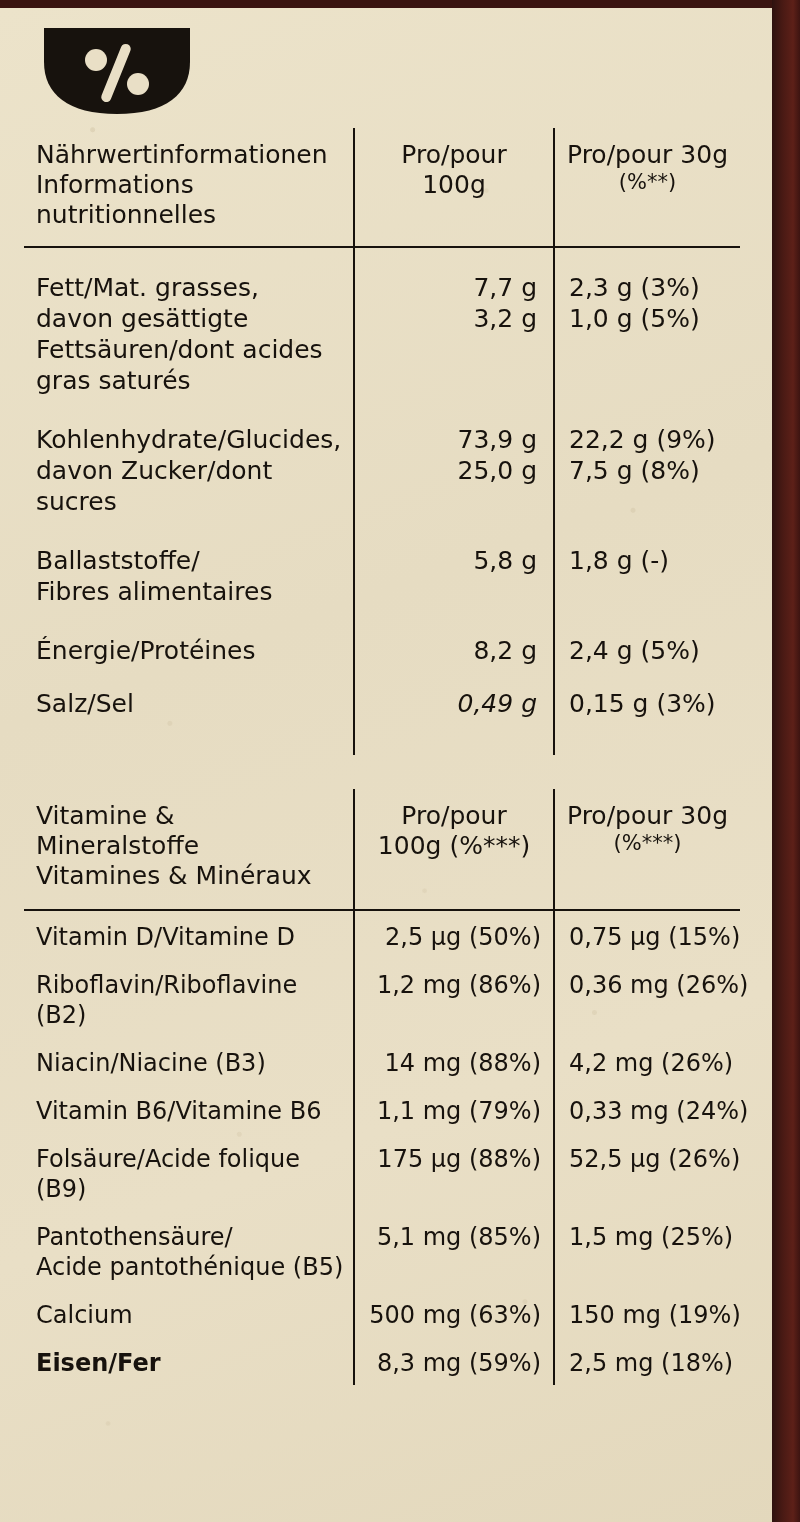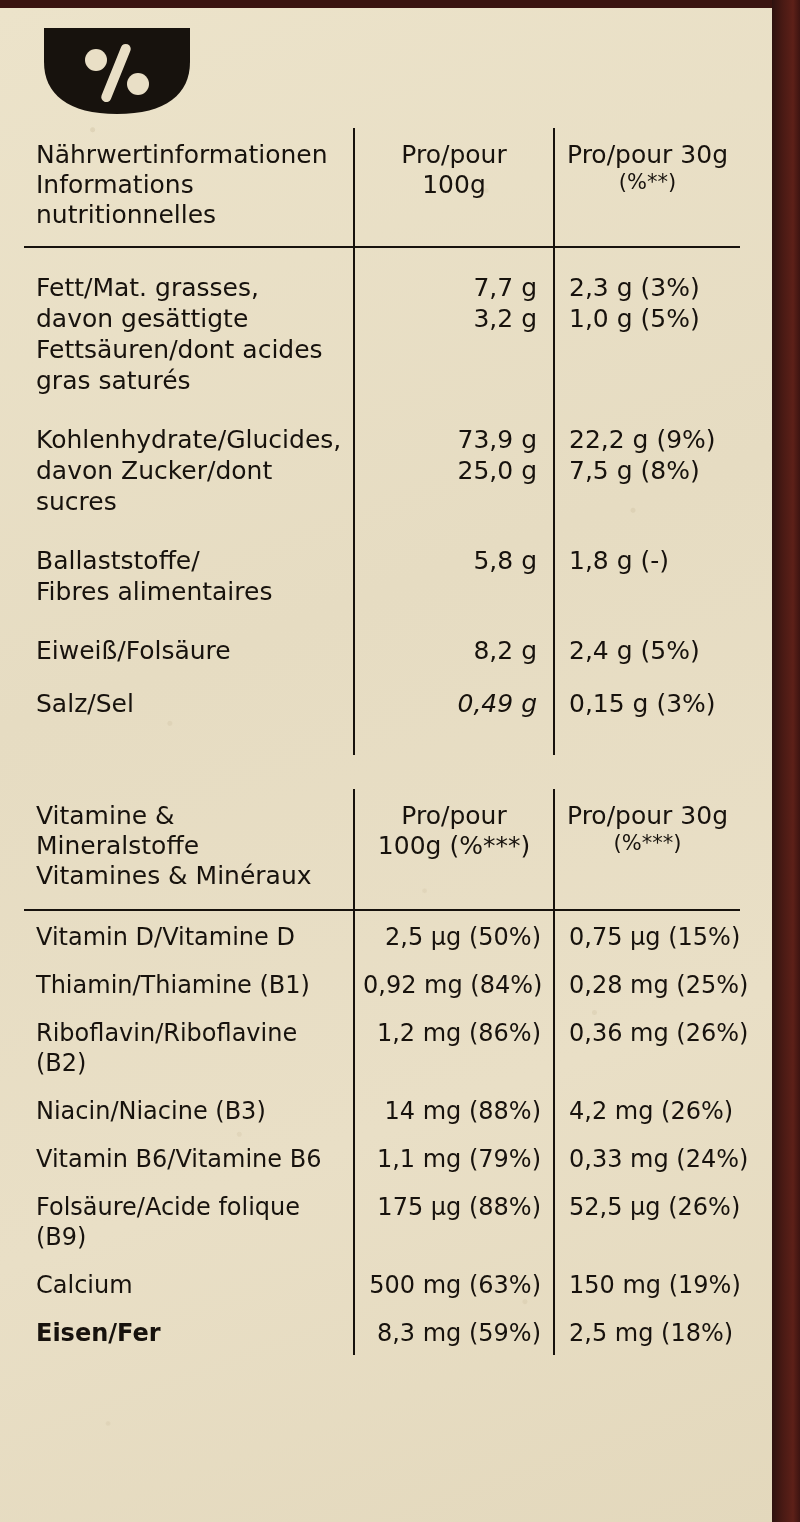--- a/index.html
+++ b/index.html
@@ -233,21 +233,21 @@
           </td>
         </tr>
         <tr class="spacer-row">
           <td style="border-right:2px solid #17120d;"></td>
           <td style="border-right:2px solid #17120d;"></td>
           <td></td>
         </tr>
 
         <tr>
           <td class="row-label" style="border-right:2px solid #17120d;">
-            <div>Eiweiß/Folsäure</div>
+            <div>Énergie/Protéines</div>
           </td>
           <td class="row-val" style="border-right:2px solid #17120d;">
             <div>8,2 g</div>
           </td>
           <td class="row-val-c">
             <div>2,4 g (5%)</div>
           </td>
         </tr>
         <tr class="spacer-row">
           <td style="border-right:2px solid #17120d;height:8px;"></td>
@@ -305,27 +305,20 @@
 
         <tr>
           <td class="vit-row-label" style="border-right:2px solid #17120d;">
             <div>Vitamin D/Vitamine D</div>
           </td>
           <td class="vit-row-a" style="border-right:2px solid #17120d;">2,5 µg (50%)</td>
           <td class="vit-row-b">0,75 µg (15%)</td>
         </tr>
         <tr>
           <td class="vit-row-label" style="border-right:2px solid #17120d;">
-            <div>Thiamin/Thiamine (B1)</div>
-          </td>
-          <td class="vit-row-a" style="border-right:2px solid #17120d;">0,92 mg (84%)</td>
-          <td class="vit-row-b">0,28 mg (25%)</td>
-        </tr>
-        <tr>
-          <td class="vit-row-label" style="border-right:2px solid #17120d;">
             <div>Riboflavin/Riboflavine (B2)</div>
           </td>
           <td class="vit-row-a" style="border-right:2px solid #17120d;">1,2 mg (86%)</td>
           <td class="vit-row-b">0,36 mg (26%)</td>
         </tr>
         <tr>
           <td class="vit-row-label" style="border-right:2px solid #17120d;">
             <div>Niacin/Niacine (B3)</div>
           </td>
           <td class="vit-row-a" style="border-right:2px solid #17120d;">14 mg (88%)</td>
@@ -340,20 +333,28 @@
         </tr>
         <tr>
           <td class="vit-row-label" style="border-right:2px solid #17120d;">
             <div>Folsäure/Acide folique (B9)</div>
           </td>
           <td class="vit-row-a" style="border-right:2px solid #17120d;">175 µg (88%)</td>
           <td class="vit-row-b">52,5 µg (26%)</td>
         </tr>
         <tr>
           <td class="vit-row-label" style="border-right:2px solid #17120d;">
+            <div>Pantothensäure/</div>
+            <div>Acide pantothénique (B5)</div>
+          </td>
+          <td class="vit-row-a" style="border-right:2px solid #17120d;">5,1 mg (85%)</td>
+          <td class="vit-row-b">1,5 mg (25%)</td>
+        </tr>
+        <tr>
+          <td class="vit-row-label" style="border-right:2px solid #17120d;">
             <div>Calcium</div>
           </td>
           <td class="vit-row-a" style="border-right:2px solid #17120d;">500 mg (63%)</td>
           <td class="vit-row-b">150 mg (19%)</td>
         </tr>
         <tr>
           <td class="vit-row-label" style="border-right:2px solid #17120d;font-weight:bold;">
             <div>Eisen/Fer</div>
           </td>
           <td class="vit-row-a" style="border-right:2px solid #17120d;">8,3 mg (59%)</td>

